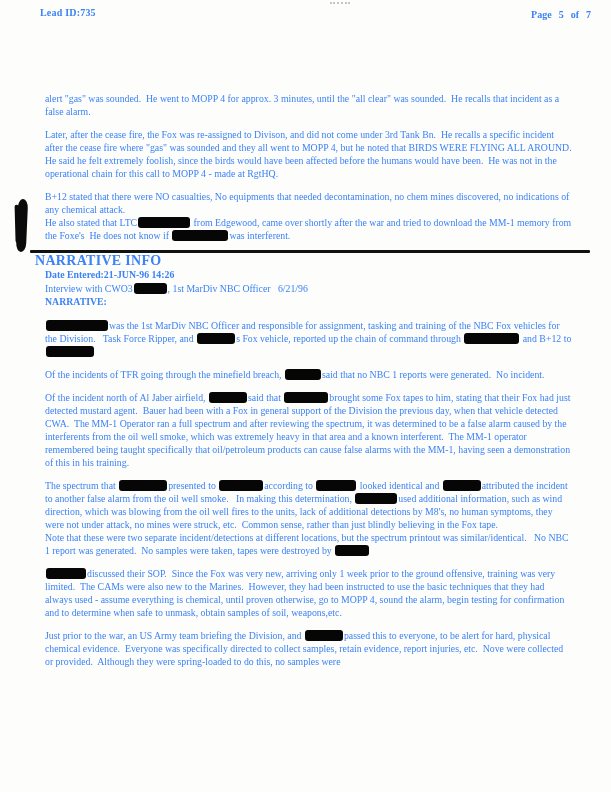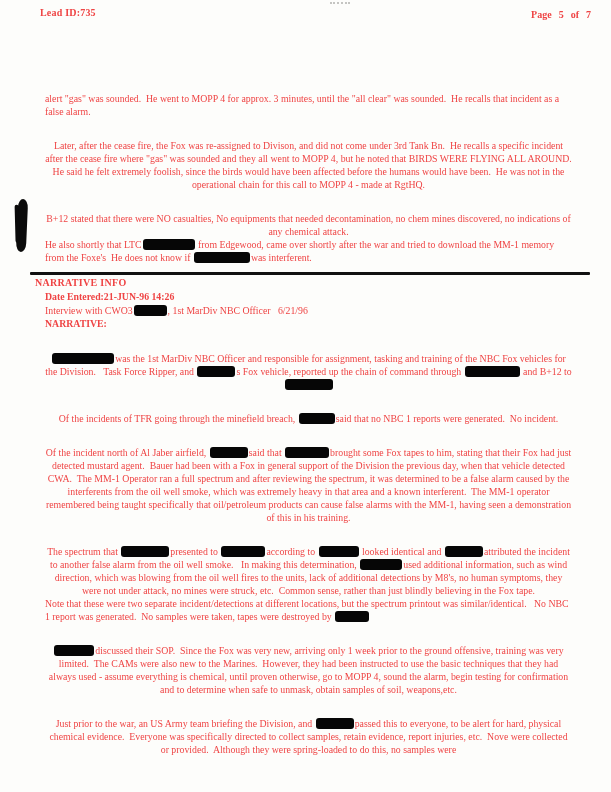--- a/index.html
+++ b/index.html
@@ -4,21 +4,21 @@
 <style>
   html,body { margin:0; padding:0; background:#e8e8e8; }
   .page {
     position: relative;
     width: 611px;
     height: 792px;
     margin: 0 auto;
     background: #fdfdfb;
     overflow: hidden;
     font-family: "Liberation Serif", serif;
-    color: #ef4444;
+    color: #3b82f6;
   }
   .header-row {
     position: absolute;
     top: 7px; left: 0; right: 0;
     font-size: 10px;
     font-weight: bold;
   }
   .lead-id { position: absolute; left: 40px; top: 0; letter-spacing: 0.2px; }
   .page-indicator { position: absolute; right: 20px; top: 2px; }
   .page-indicator span { margin-left: 7px; }
@@ -26,40 +26,40 @@
     position: absolute;
     left: 45px; top: 92px;
     width: 527px;
     font-size: 9.8px;
     line-height: 13px;
   }
   .para {
     margin: 0;
     white-space: pre-wrap;
   }
-  .para.gap { margin-top: 21px; text-align: center; }
+  .para.gap { margin-top: 10px; }
   .redact {
     display: inline-block;
     height: 11px;
     background: #060606;
     border-radius: 3px;
     vertical-align: -2px;
     margin: 0 1px;
   }
   .section-rule {
     height: 3px;
     background: #111;
     margin: 8px 0 1px -15px;
     width: 560px;
     border-radius: 1px;
   }
   .section-title {
     font-weight: bold;
     margin-left: -10px;
-    font-size: 10px;
+    font-size: 14px;
     letter-spacing: 0.3px;
     line-height: 14px;
   }
   .meta-line { line-height: 13.5px; white-space: pre-wrap; }
   .bold { font-weight: bold; }
   .margin-mark {
     position: absolute;
     left: 17px; top: 199px;
     width: 10px; height: 53px;
     background: #0b0b0b;
@@ -95,21 +95,21 @@
 
   <div class="scan-artifact"></div>
   <div class="margin-mark"></div>
 
   <div class="content">
 
     <div id="pre-section">
         <p class="para"><span>alert "gas" was sounded.  He went to MOPP 4 for approx. 3 minutes, until the "all clear" was sounded.  He recalls that incident as a false alarm.</span></p>
         <p class="para gap"><span>Later, after the cease fire, the Fox was re-assigned to Divison, and did not come under 3rd Tank Bn.  He recalls a specific incident after the cease fire where "gas" was sounded and they all went to MOPP 4, but he noted that BIRDS WERE FLYING ALL AROUND.   He said he felt extremely foolish, since the birds would have been affected before the humans would have been.  He was not in the operational chain for this call to MOPP 4 - made at RgtHQ.</span></p>
         <p class="para gap"><span>B+12 stated that there were NO casualties, No equipments that needed decontamination, no chem mines discovered, no indications of any chemical attack.</span></p>
-        <p class="para"><span>He also shortly that LTC</span><span class="redact" style="width: 52px;"></span><span> from Edgewood, came over shortly after the war and tried to download the MM-1 memory from the Foxe's  He does not know if </span><span class="redact" style="width: 56px;"></span><span>was interferent.</span></p>
+        <p class="para"><span>He also stated that LTC</span><span class="redact" style="width: 52px;"></span><span> from Edgewood, came over shortly after the war and tried to download the MM-1 memory from the Foxe's  He does not know if </span><span class="redact" style="width: 56px;"></span><span>was interferent.</span></p>
       </div>
 
     <div class="section-rule"></div>
     <div class="section-title">NARRATIVE INFO</div>
 
     <div class="meta-line bold"><span>Date Entered:</span><span>21-JUN-96 14:26</span></div>
 
 
     <div class="meta-line" id="lead-info-line"><span>Interview with CWO3</span><span class="redact" style="width: 33px;"></span><span>, 1st MarDiv NBC Officer   6/21/96</span></div>
 

